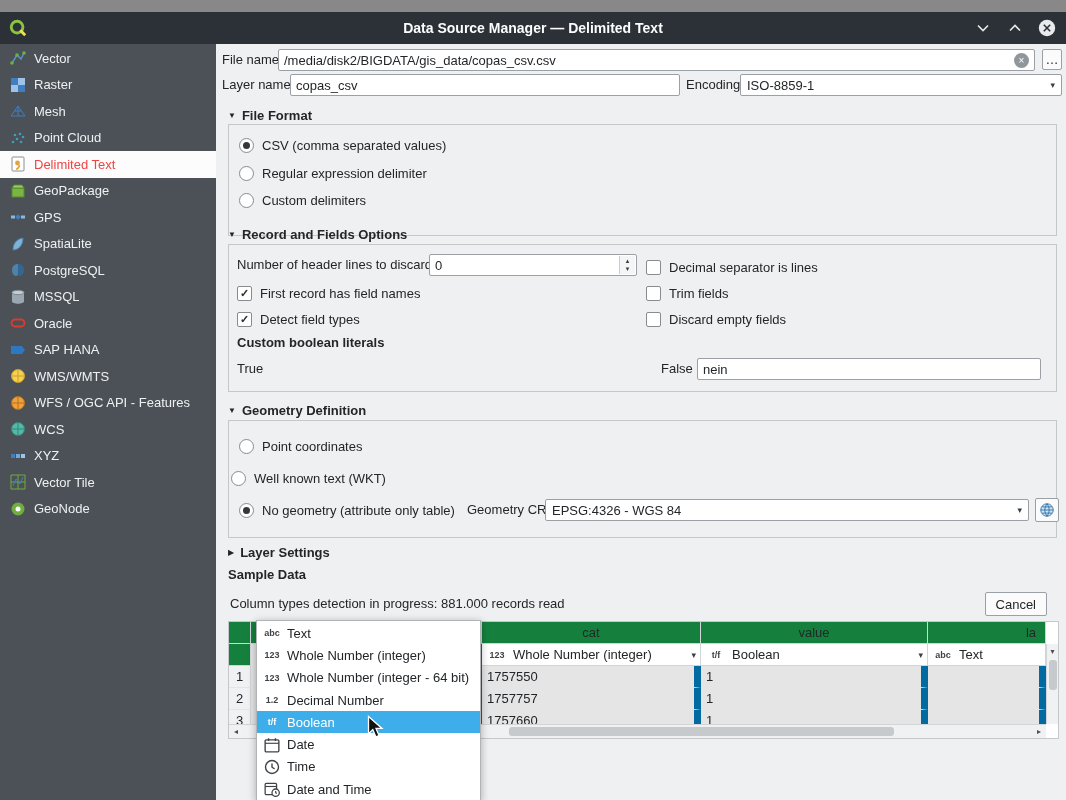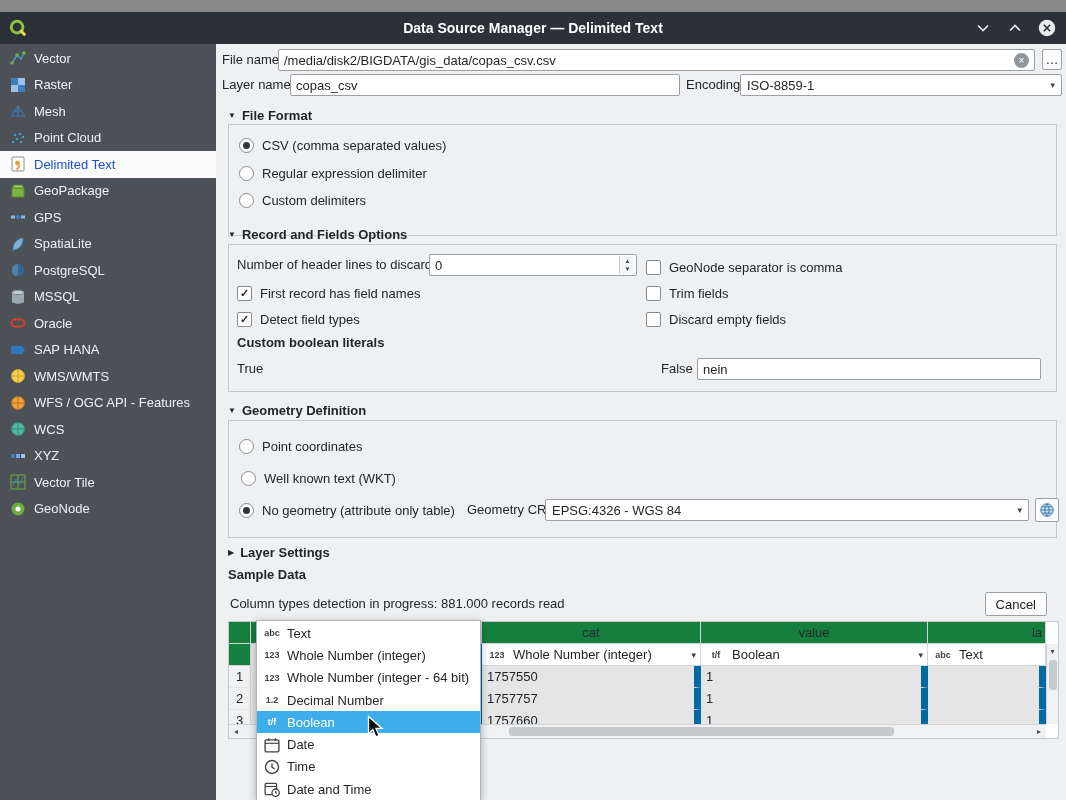--- a/index.html
+++ b/index.html
@@ -12,21 +12,21 @@
       display:flex;align-items:center}
   .tb-logo{position:absolute;left:9px;top:7px;width:18px;height:18px}
   .tb-title{position:absolute;left:0;right:0;text-align:center;color:#fdfdfd;
             font-size:14px;line-height:32px;font-weight:bold}
   .tb-ctrls{position:absolute;right:10px;top:0;height:32px;display:flex;align-items:center;gap:14px}
   .tb-btn{width:18px;height:18px;display:flex;align-items:center;justify-content:center;cursor:default}
   
   .sb{position:absolute;left:0;top:32px;width:216px;bottom:0;background:#4b5157;padding-top:1px}
   .sbi{height:26.5px;display:flex;align-items:center;gap:8px;padding-left:10px;
        color:#eef1f2;white-space:nowrap}
-  .sbi.sel{background:#fcfcfc;color:#1d4ed8}
+  .sbi.sel{background:#fcfcfc;color:#ef4444}
   .ic{width:16px;height:16px;flex:0 0 16px;display:inline-flex}
   .ic svg{width:16px;height:16px}
   
   .mn{position:absolute;left:216px;top:32px;width:850px;bottom:0;background:#eff0f1}
   .row{position:absolute;left:0;right:0;height:22px}
   .lbl{position:absolute;line-height:22px;white-space:nowrap}
   .inp{position:absolute;height:22px;background:#fff;border:1px solid #9aa0a5;border-radius:2px;
        display:flex;align-items:center;padding:0 5px;white-space:nowrap;overflow:hidden}
   .combo{position:absolute;height:22px;background:#fff;border:1px solid #9aa0a5;border-radius:2px;
        display:flex;align-items:center;justify-content:space-between;padding:0 6px;white-space:nowrap}
@@ -53,21 +53,21 @@
        justify-content:center;font-size:7px;line-height:8px;color:#3a3e42}
   .bold{font-weight:bold}
   
   .tbl{position:absolute;left:12px;top:577px;width:831px;height:118px;background:#fff;
        border:1px solid #c4c8cb}
   .tgrid{position:absolute;left:0;top:0;right:12px;display:grid;
          grid-template-columns:22px 231px 219px 227px 1fr;grid-auto-rows:22px}
   .th{background:#15803d;border-right:1px solid #d2d5d8;border-bottom:1px solid #d2d5d8;
       display:flex;align-items:center;padding:0 4px;white-space:nowrap;overflow:hidden}
   .th.c{justify-content:center}
-  .th.e{justify-content:flex-end;padding-right:3px}
+  .th.e{justify-content:flex-end;padding-right:9px}
   .td{background:#e5e5e5;border-right:7px solid #0369a1;border-bottom:1px solid #e3e5e7;
       display:flex;align-items:center;padding:0 5px;white-space:nowrap;overflow:hidden}
   .td.nc{background:#f0f1f2;justify-content:center;border-right:1px solid #d2d5d8}
   .tsel{background:#fff;border-right:1px solid #d2d5d8;border-bottom:1px solid #d2d5d8;
         display:flex;align-items:center;gap:5px;padding:0 4px;white-space:nowrap;overflow:hidden}
   .tsel .arr{margin-left:auto}
   .mi-ic{width:22px;flex:0 0 22px;font-size:9px;font-weight:bold;color:#3f4347;text-align:center}
   .vscroll{position:absolute;right:0;top:22px;bottom:14px;width:12px;background:#f0f1f2;
            border-left:1px solid #d2d5d8;display:flex;flex-direction:column;align-items:center;padding-top:2px}
   .sarr{font-size:8px;color:#4a4e52;line-height:12px}
@@ -349,21 +349,21 @@
       <span class="lbl" style="left:8px;top:9px">Number of header lines to discard</span>
       <div class="inp" style="left:200px;top:9px;width:208px;padding-right:20px">
         <span>0</span>
         <span class="spin-btns">
             <span>▴</span>
             <span>▾</span>
           </span>
       </div>
       <div class="cbrow" style="left:417px;top:11px">
           <span class="cb"></span>
-          <span>GeoNode separator is comma</span>
+          <span>Decimal separator is lines</span>
         </div>
       <div class="cbrow" style="left:8px;top:37px">
           <span class="cb">
             <span>✓</span>
           </span>
           <span>First record has field names</span>
         </div>
       <div class="cbrow" style="left:417px;top:37px">
           <span class="cb"></span>
           <span>Trim fields</span>
@@ -388,21 +388,21 @@
 
     <div class="sec" style="top:357px">
       <span class="tri">▼</span>
       <span class="sec-t">Geometry Definition</span>
     </div>
     <div class="frame" style="top:376px;height:118px">
       <div class="radrow" style="top:14px;left:10px">
           <span class="radio"></span>
           <span>Point coordinates</span>
         </div>
-      <div class="radrow" style="top:46px;left:12px">
+      <div class="radrow" style="top:46px;left:2px">
           <span class="radio"></span>
           <span>Well known text (WKT)</span>
         </div>
       <div class="radrow" style="top:78px;left:10px">
           <span class="radio on"></span>
           <span>No geometry (attribute only table)</span>
         </div>
       <span class="lbl" style="left:238px;top:78px">Geometry CRS</span>
       <div class="combo" style="left:316px;top:78px;width:484px">
         <span>EPSG:4326 - WGS 84</span>

